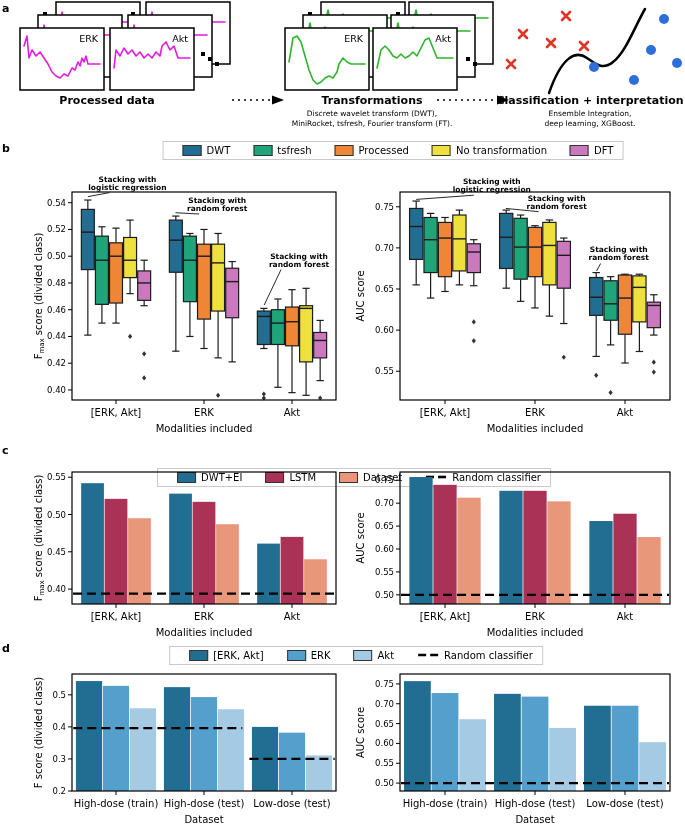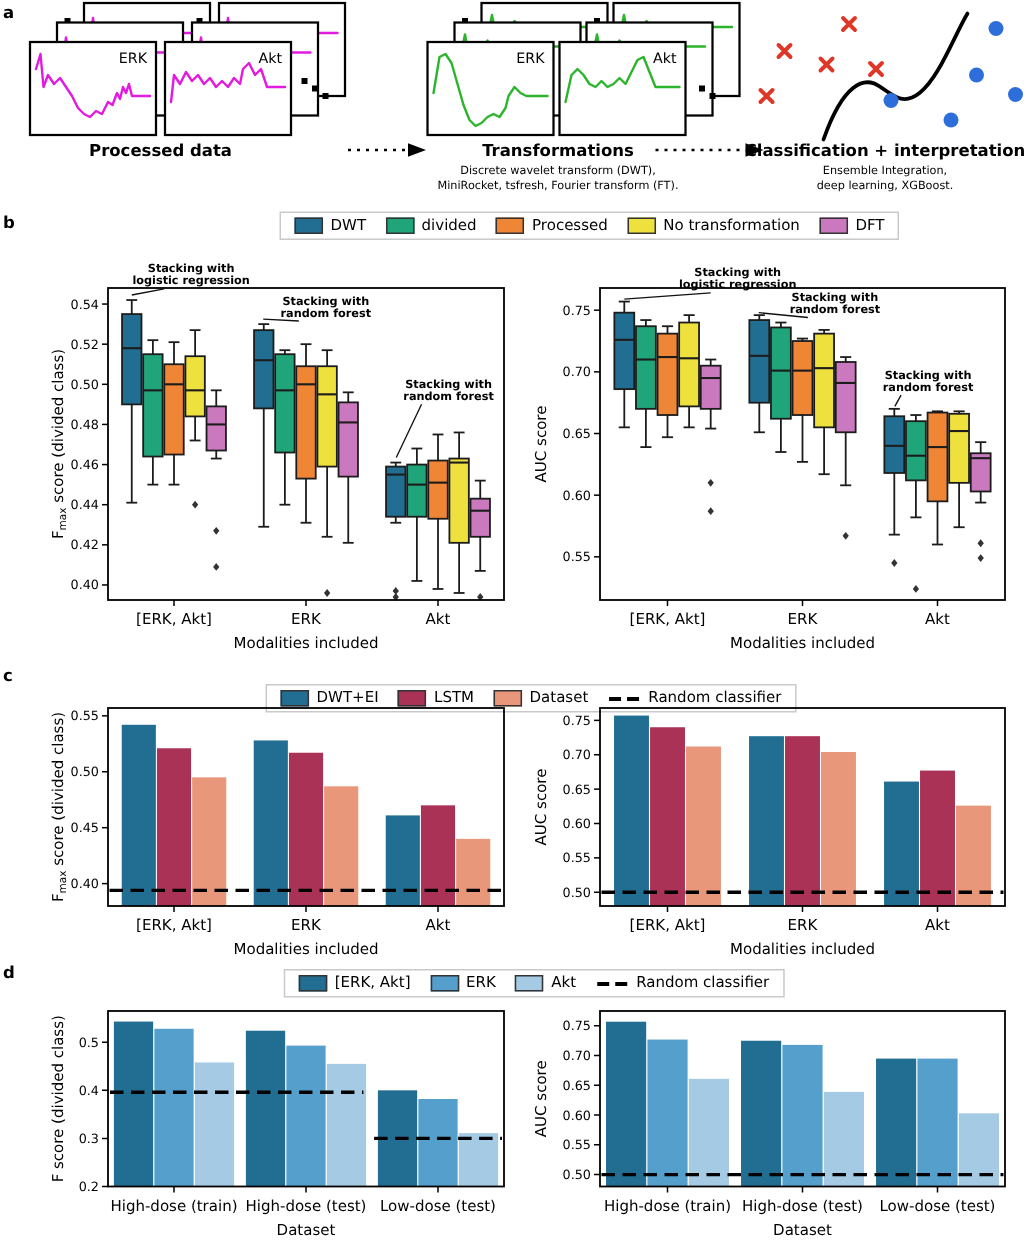--- a/index.html
+++ b/index.html
@@ -1,21 +1,21 @@
 <!DOCTYPE html>
 <html style="--mag: #e31ae0; --grn: #2cb52c; --red: #df3727; --blu: #2e6edb;"><head>
 <meta charset="utf-8">
 <style>
   html,body{margin:0;padding:0;background:#fff;}
   #figure{position:relative;width:685px;height:837px;background:#fff;
           font-family:"DejaVu Sans","Liberation Sans",sans-serif;color:#000;overflow:hidden;}
   .panel-letter{position:absolute;font-weight:bold;font-size:11px;}
   .legend{position:absolute;display:flex;align-items:center;gap:13px;border:1px solid #c9c9c9;
           background:#fff;padding:3px 9px;font-size:10px;transform:translateX(-50%);white-space:nowrap;}
-  .legend .item{display:flex;align-items:center;}
+  .legend .item{display:flex;align-items:flex-start;margin-left:10px;}
   .legend .sw{display:inline-block;width:17px;height:9px;border:1px solid #333;margin-right:5px;}
   svg.chart{position:absolute;}
   svg text{font-family:"DejaVu Sans","Liberation Sans",sans-serif;fill:#000;}
   #panel-a{position:absolute;left:0;top:0;}
   .frame{fill:#fff;stroke:#000;stroke-width:1.5;}
   .tsline{fill:none;stroke-width:1.6;stroke-linejoin:round;stroke-linecap:round;}
   .proc .tsline{stroke:var(--mag);}
   .trans .tsline{stroke:var(--grn);}
   .plot-label{font-size:9.5px;text-anchor:end;}
   .cap{font-size:11px;font-weight:bold;text-anchor:middle;}
@@ -149,21 +149,21 @@
     <text class="subcap" x="590" y="126">deep learning, XGBoost.</text>
   </svg>
 
   <div class="legend" style="left:393px;top:141px">
       <span class="item">
         <span class="sw" style="background: rgb(34, 110, 147);"></span>
         <span>DWT</span>
       </span>
       <span class="item">
         <span class="sw" style="background: rgb(32, 164, 121);"></span>
-        <span>divided</span>
+        <span>tsfresh</span>
       </span>
       <span class="item">
         <span class="sw" style="background: rgb(239, 134, 54);"></span>
         <span>Processed</span>
       </span>
       <span class="item">
         <span class="sw" style="background: rgb(239, 225, 61);"></span>
         <span>No transformation</span>
       </span>
       <span class="item">
@@ -445,21 +445,21 @@
       <text x="139.8" y="28.201581027667977" text-anchor="middle" font-size="7.5" font-weight="bold">logistic regression</text>
       <line x1="64.2" y1="35.399209486166015" x2="121.80000000000001" y2="31.201581027667977" stroke="#111" stroke-width="0.9"></line>
       <text x="204.6" y="36.64426877470355" text-anchor="middle" font-size="7.5" font-weight="bold">Stacking with</text>
       <text x="204.6" y="44.64426877470355" text-anchor="middle" font-size="7.5" font-weight="bold">random forest</text>
       <line x1="153.84" y1="44.44268774703559" x2="186.6" y2="47.64426877470355" stroke="#111" stroke-width="0.9"></line>
       <text x="266.70000000000005" y="88.43873517786565" text-anchor="middle" font-size="7.5" font-weight="bold">Stacking with</text>
       <text x="266.70000000000005" y="96.43873517786565" text-anchor="middle" font-size="7.5" font-weight="bold">random forest</text>
       <line x1="244.56" y1="106.92490118577074" x2="248.70000000000005" y2="99.43873517786565" stroke="#111" stroke-width="0.9"></line>
     </svg>
 
-  <div class="legend" style="left:354px;top:456px">
+  <div class="legend" style="left:354px;top:468px">
       <span class="item">
         <span class="sw" style="background: rgb(34, 110, 147);"></span>
         <span>DWT+EI</span>
       </span>
       <span class="item">
         <span class="sw" style="background: rgb(169, 50, 86);"></span>
         <span>LSTM</span>
       </span>
       <span class="item">
         <span class="sw" style="background: rgb(232, 151, 122);"></span>

